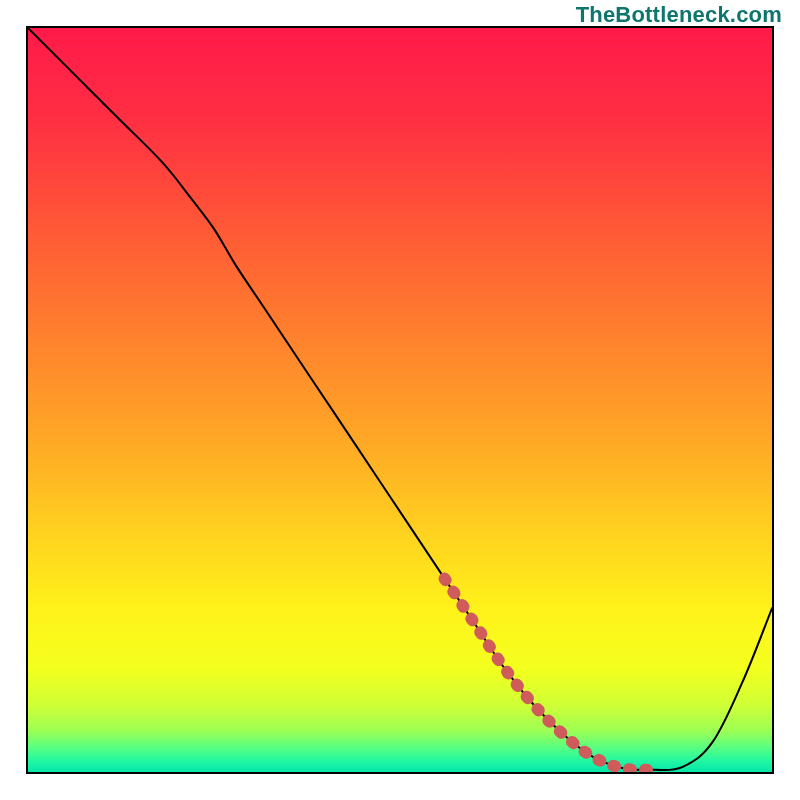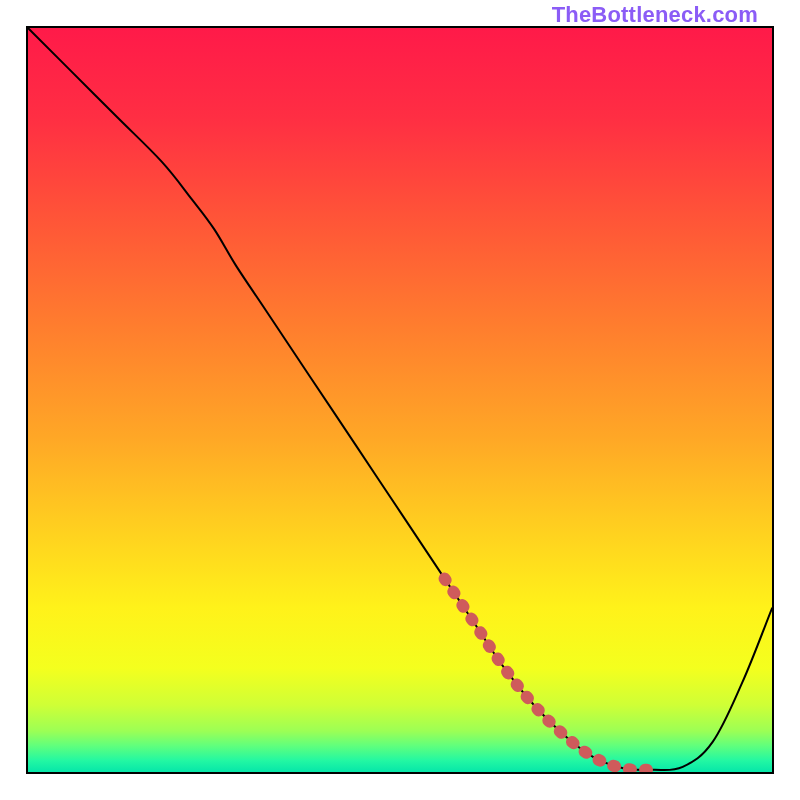--- a/index.html
+++ b/index.html
@@ -37,24 +37,24 @@
     position: absolute;
     left: 0;
     top: 0;
     width: 100%;
     height: 100%;
     pointer-events: none;
   }
   #watermark {
     position: absolute;
     top: 2px;
-    right: 42px;
+    right: 18px;
     font-size: 22px;
     font-weight: 600;
-    color: #8b5cf6;
+    color: #0f766e;
     letter-spacing: 0.2px;
     user-select: none;
   }
 </style>
 </head>
 <body>
 
 <div id="stage">
   <div id="watermark">TheBottleneck.com</div>
 

